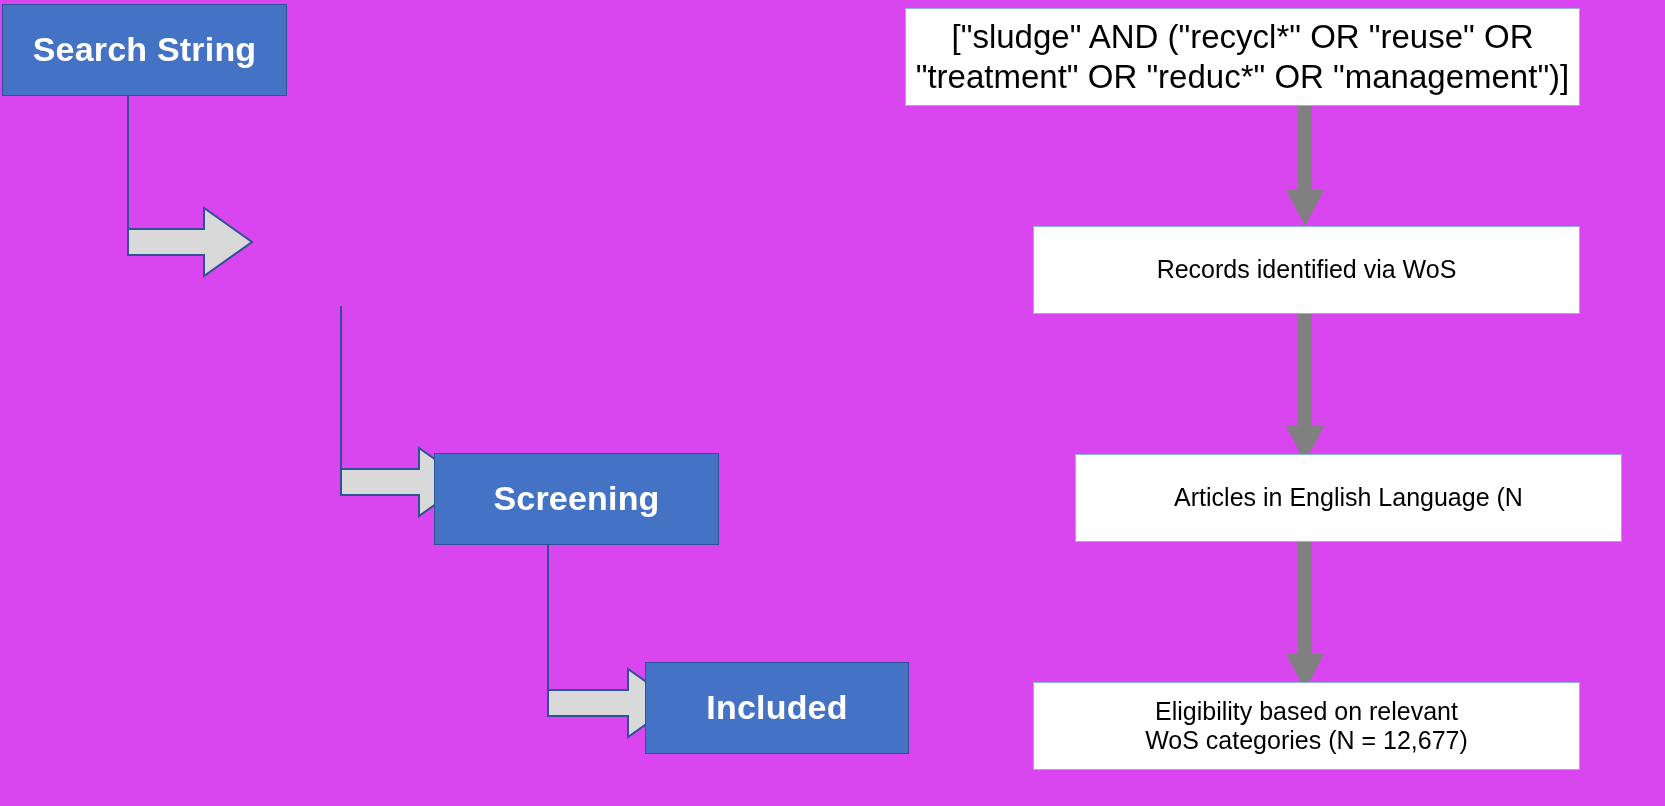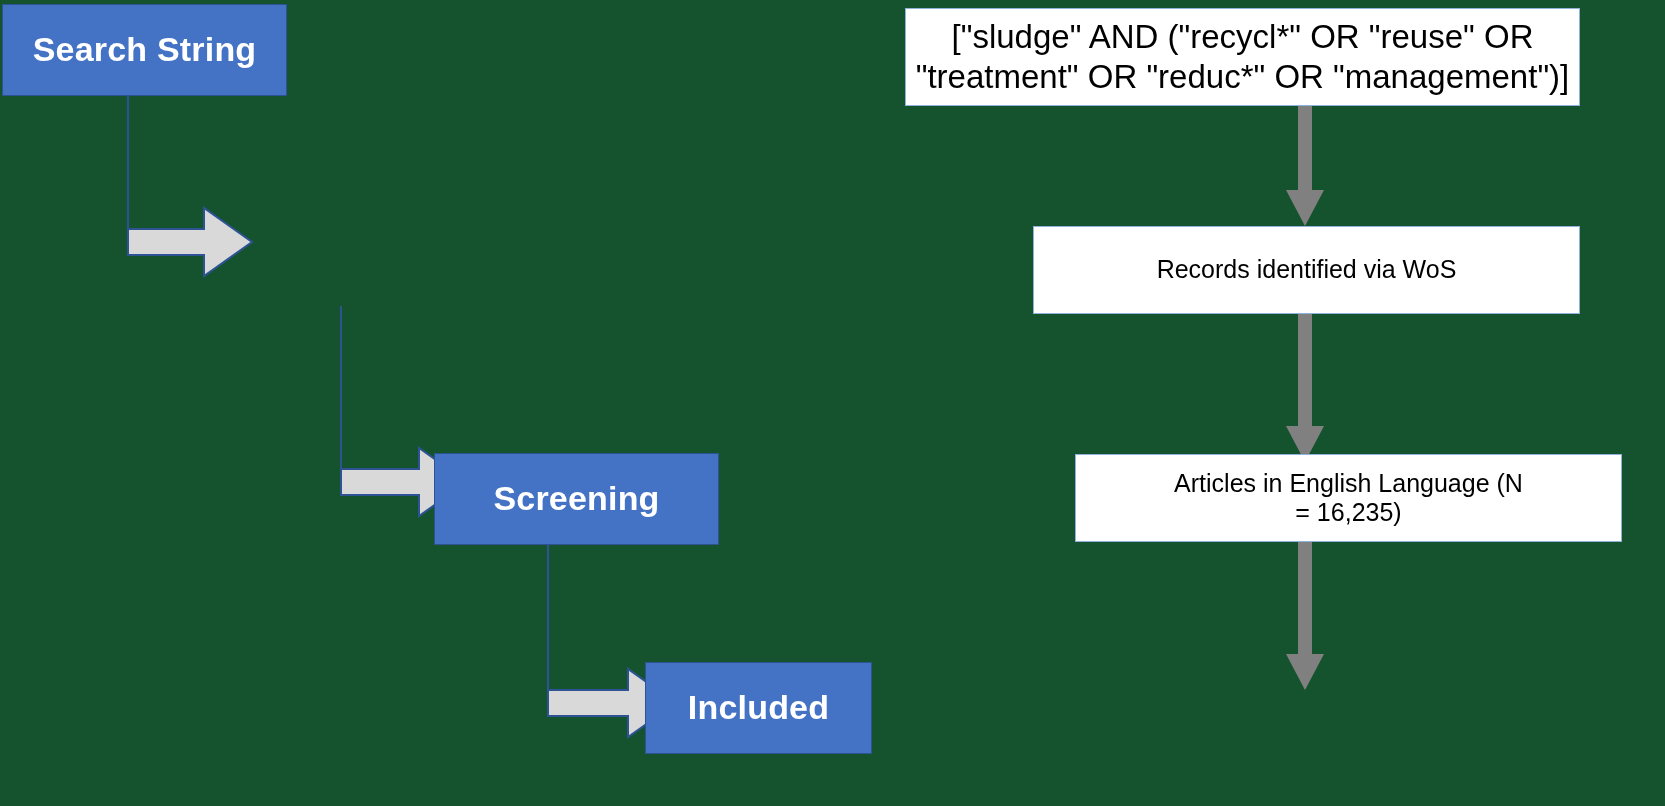--- a/index.html
+++ b/index.html
@@ -7,21 +7,21 @@
     padding: 0;
     background: #ffffff;
   }
   body {
     font-family: "Liberation Sans", sans-serif;
   }
   #canvas {
     position: relative;
     width: 1665px;
     height: 806px;
-    background: #14532d;
+    background: #d946ef;
     overflow: hidden;
   }
 
   
   .stage-box {
     position: absolute;
     background: #4472C4;
     border: 1px solid #2E5395;
     box-sizing: border-box;
     display: flex;
@@ -94,21 +94,21 @@
 
   <div class="stage-box" style="left:2px; top:4px; width:285px; height:92px;">
     <span class="stage-label">Search String</span>
   </div>
 
 
   <div class="stage-box" style="left:434px; top:441px; width:285px; height:92px;margin-top:12px;">
     <span class="stage-label">Screening</span>
   </div>
 
-  <div class="stage-box" style="left:645px; top:662px; width:227px; height:92px;">
+  <div class="stage-box" style="left:645px; top:662px; width:264px; height:92px;">
     <span class="stage-label">Included</span>
   </div>
 
   <div class="connector" style="left:1285px; top:104px; width:40px; height:124px;">
     <svg width="40" height="124" viewBox="0 0 40 124">
       <path d="M 13,0 L 27,0 L 27,86 L 39,86 L 20,122 L 1,86 L 13,86 Z" fill="#808080"></path>
     </svg>
   </div>
 
   <div class="connector" style="left:1285px; top:312px; width:40px; height:152px;">
@@ -132,18 +132,23 @@
 
   <div class="prisma-box" style="left:1033px; top:226px; width:547px; height:88px;">
     <div class="prisma-text">
       <div>Records identified via WoS</div>
     </div>
   </div>
 
   <div class="prisma-box" style="left:1075px; top:454px; width:547px; height:88px;">
     <div class="prisma-text">
       <div>Articles in English Language (N</div>
-      <div>= 16,235)</div>
     </div>
   </div>
 
+  <div class="prisma-box" style="left:1033px; top:682px; width:547px; height:88px;">
+    <div class="prisma-text">
+      <div>Eligibility based on relevant</div>
+      <div>WoS categories (N = 12,677)</div>
+    </div>
+  </div>
 
 </div>
 
 </body></html>

